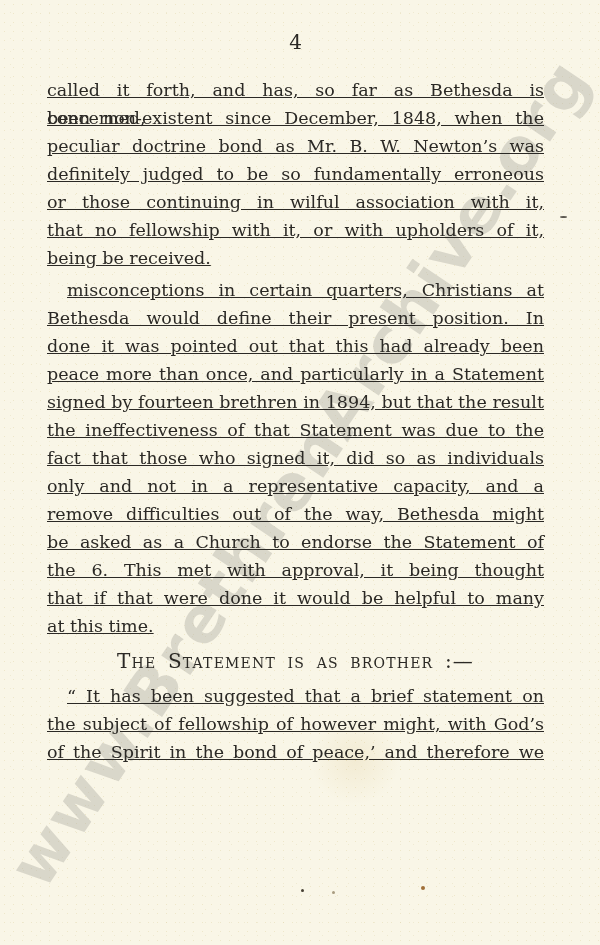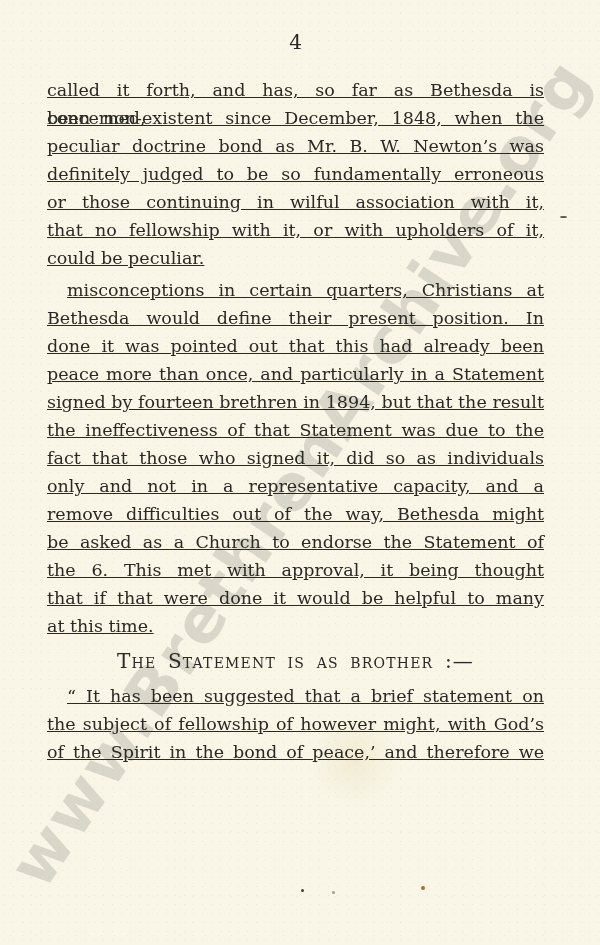--- a/index.html
+++ b/index.html
@@ -78,21 +78,21 @@
   <div class="page-number">4</div>
 
   <div class="text-body" id="text-body">
       <div class="para">
         <div class="line">called it forth, and has, so far as Bethesda is concerned,</div>
         <div class="line">been non-existent since December, 1848, when the</div>
         <div class="line">peculiar doctrine bond as Mr. B. W. Newton’s was</div>
         <div class="line">definitely judged to be so fundamentally erroneous</div>
         <div class="line">or those continuing in wilful association with it,</div>
         <div class="line">that no fellowship with it, or with upholders of it,</div>
-        <div class="line last">could be peculiar.</div>
+        <div class="line last">being be received.</div>
       </div>
       <div class="para indent">
         <div class="line">misconceptions in certain quarters, Christians at</div>
         <div class="line">Bethesda would define their present position.  In</div>
         <div class="line">done it was pointed out that this had already been</div>
         <div class="line">peace more than once, and particularly in a Statement</div>
         <div class="line">signed by fourteen brethren in 1894, but that the result</div>
         <div class="line">the ineffectiveness of that Statement was due to the</div>
         <div class="line">fact that those who signed it, did so as individuals</div>
         <div class="line">only and not in a representative capacity, and a</div>

